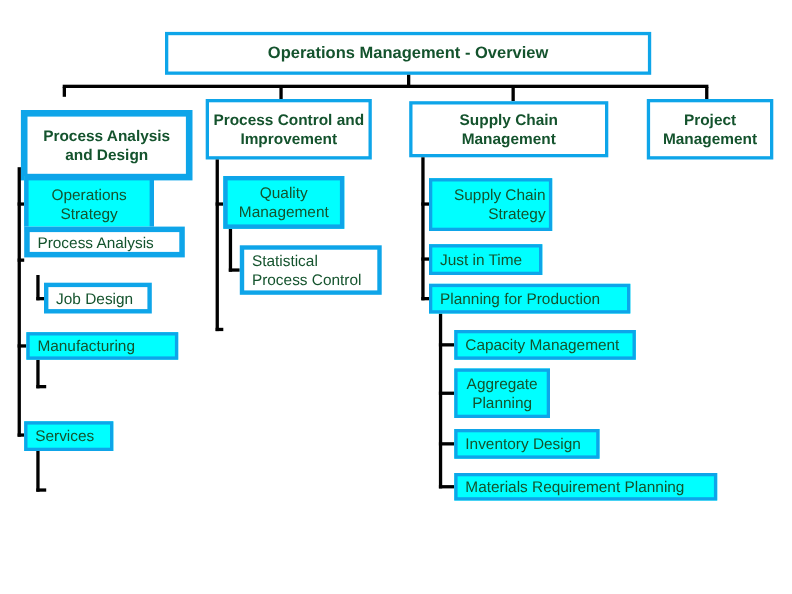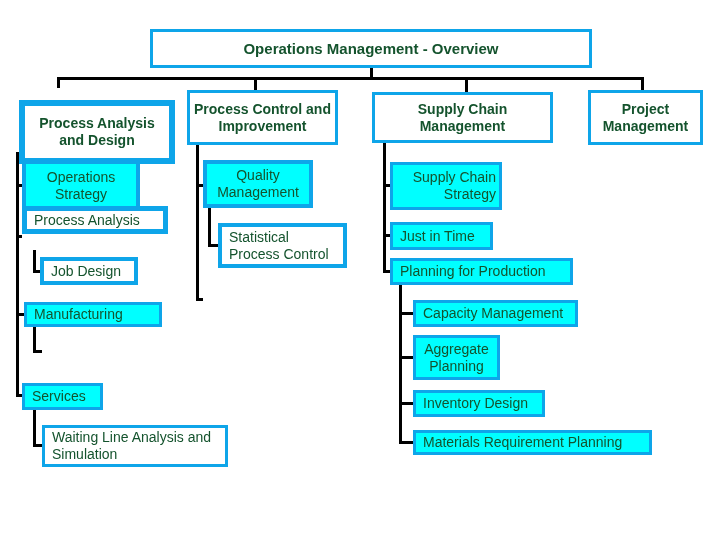--- a/index.html
+++ b/index.html
@@ -48,21 +48,20 @@
   <div class="line" style="left:33px;top:327px;width:3px;height:26px;"></div>
   <div class="line" style="left:33px;top:350px;width:9px;height:3px;"></div>
   <div class="line" style="left:33px;top:410px;width:3px;height:37px;"></div>
   <div class="line" style="left:33px;top:444px;width:9px;height:3px;"></div>
 
   <div class="node cyan center" style="left:22px;top:160px;width:118px;height:51px;border-width:4px;">Operations Strategy</div>
   <div class="node left" style="left:22px;top:206px;width:146px;height:28px;border-width:5px;">Process Analysis</div>
   <div class="node left" style="left:40px;top:257px;width:98px;height:28px;border-width:4px;">Job Design</div>
   <div class="node cyan left" style="left:24px;top:302px;width:138px;height:25px;">Manufacturing</div>
   <div class="node cyan left" style="left:22px;top:383px;width:81px;height:27px;">Services</div>
-  <div class="node left" style="left:42px;top:425px;width:186px;height:42px;">Waiting Line Analysis and Simulation</div>
 
   <div class="line" style="left:196px;top:145px;width:3px;height:156px;"></div>
   <div class="line" style="left:196px;top:184px;width:7px;height:3px;"></div>
   <div class="line" style="left:196px;top:298px;width:7px;height:3px;"></div>
   <div class="line" style="left:208px;top:208px;width:3px;height:39px;"></div>
   <div class="line" style="left:208px;top:244px;width:10px;height:3px;"></div>
 
   <div class="node cyan center" style="left:203px;top:160px;width:110px;height:48px;border-width:4px;">Quality Management</div>
   <div class="node left" style="left:218px;top:223px;width:129px;height:45px;border-width:4px;">Statistical Process Control</div>
 

